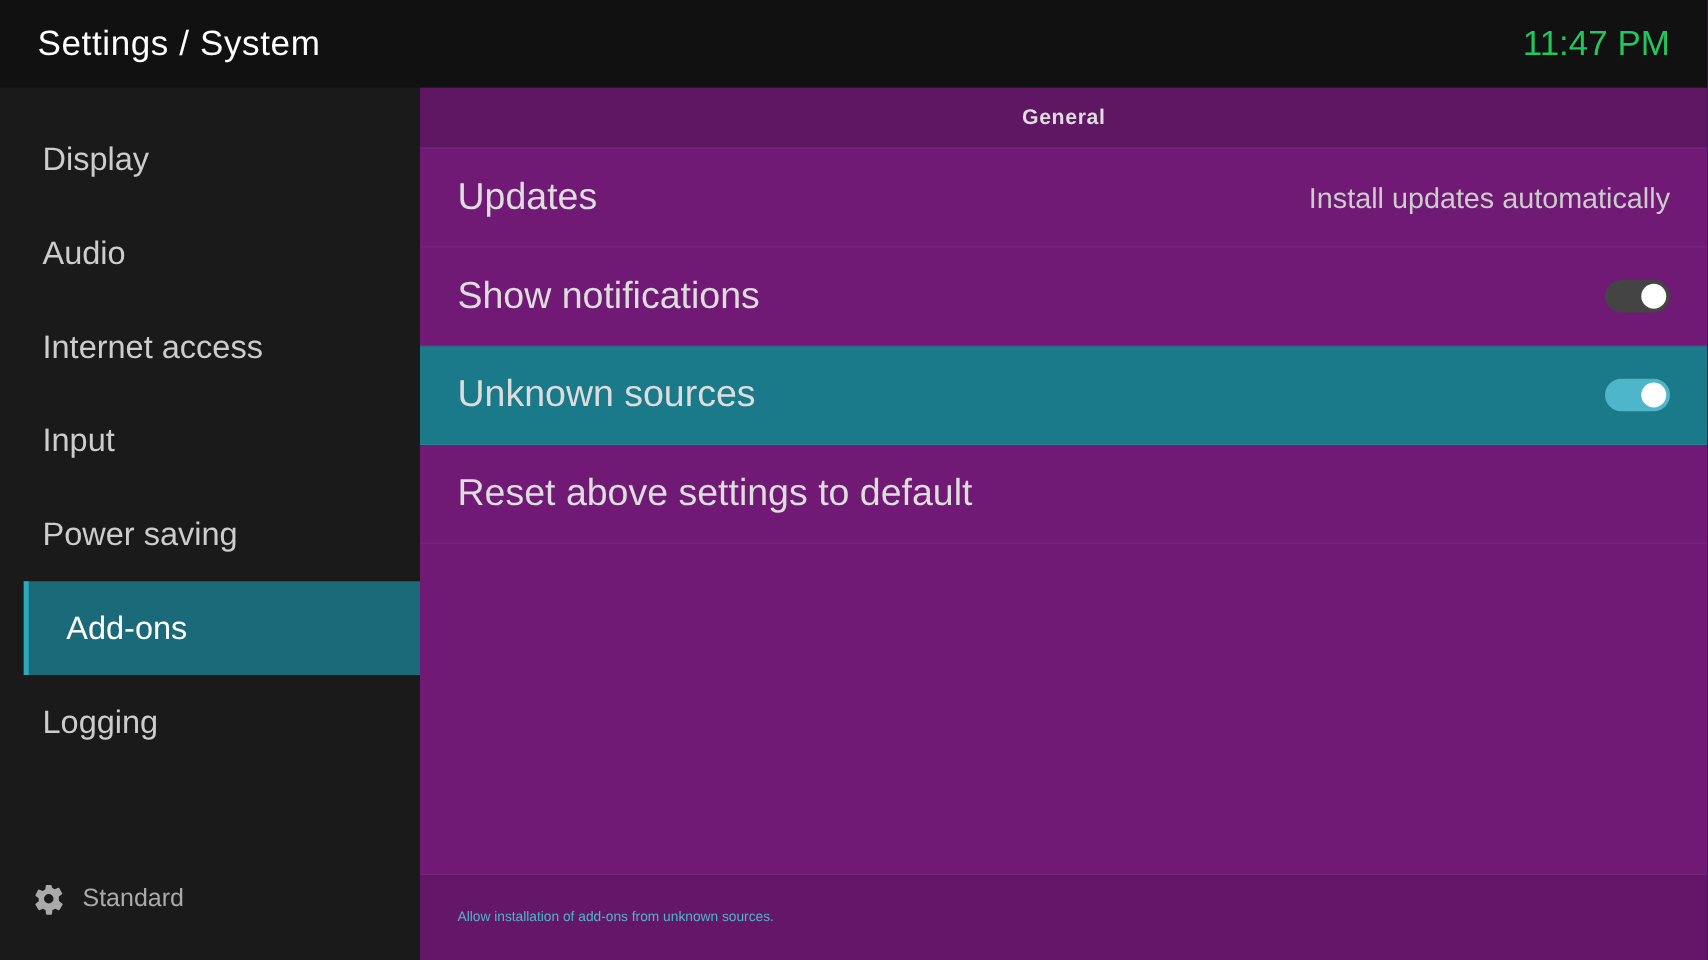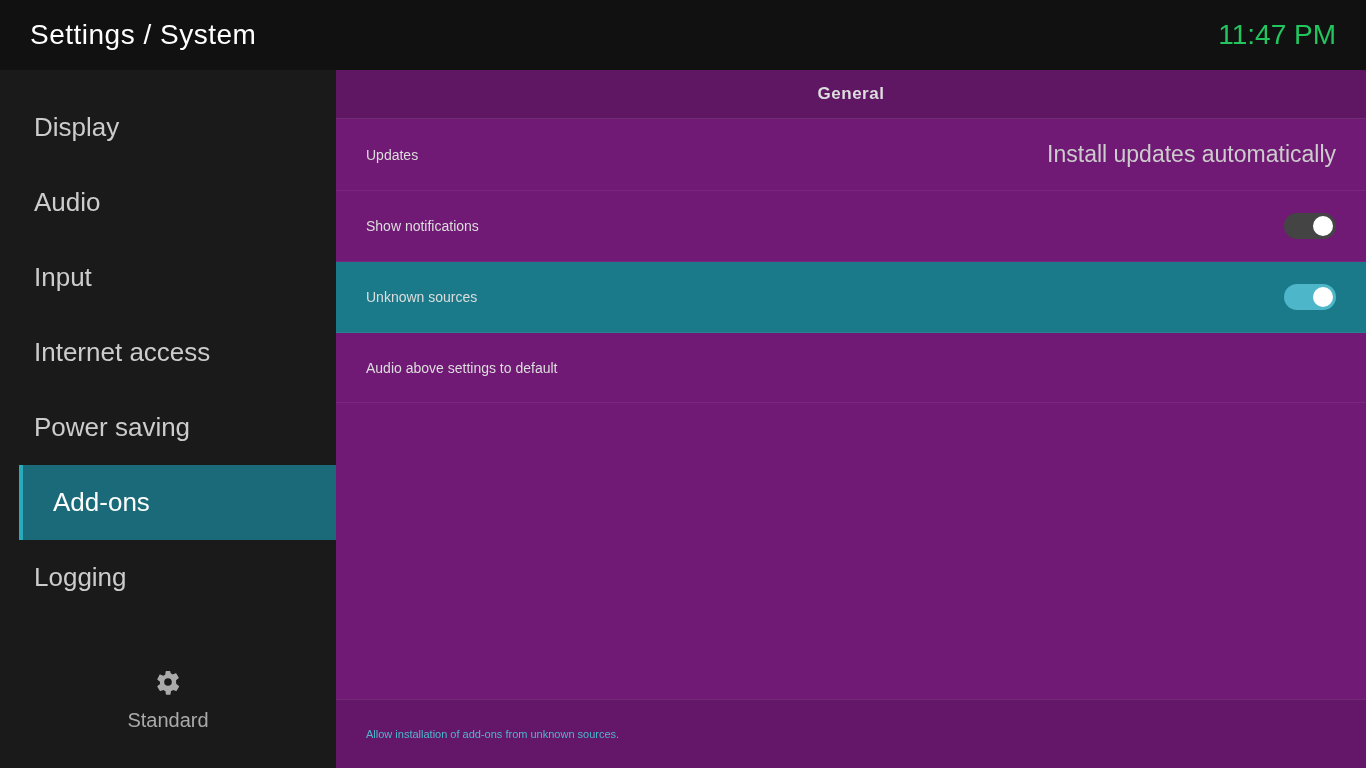--- a/index.html
+++ b/index.html
@@ -77,21 +77,20 @@
       color: #ffffff;
       border-left: 4px solid #2aabbb;
       margin-left: 19px;
     }
 
     .sidebar-footer {
       display: flex;
       align-items: center;
       padding: 16px 26px;
       gap: 14px;
-      flex-direction: column;
     }
 
     .gear-icon {
       width: 26px;
       height: 26px;
       fill: #aaaaaa;
     }
 
     .sidebar-footer-label {
       font-size: 20px;
@@ -133,21 +132,21 @@
       cursor: pointer;
       min-height: 70px;
     }
 
     .setting-row.selected {
       background: #1a7a8a;
       text-align: right;
     }
 
     .setting-label {
-      font-size: 14px;
+      font-size: 30px;
       font-weight: 300;
       color: #dddddd;
     }
 
     .setting-value {
       font-size: 23px;
       color: #cccccc;
       font-weight: 300;
     }
 
@@ -207,24 +206,24 @@
 
   <div class="sidebar">
     <nav class="sidebar-nav">
       <div class="sidebar-item">
         <span>Display</span>
       </div>
       <div class="sidebar-item">
         <span>Audio</span>
       </div>
       <div class="sidebar-item">
+        <span>Internet access</span>
+      </div>
+      <div class="sidebar-item">
         <span>Input</span>
-      </div>
-      <div class="sidebar-item">
-        <span>Internet access</span>
       </div>
       <div class="sidebar-item">
         <span>Power saving</span>
       </div>
       <div class="sidebar-item active">
         <span>Add-ons</span>
       </div>
       <div class="sidebar-item">
         <span>Logging</span>
       </div>
@@ -256,21 +255,21 @@
       </div>
 
       <div class="setting-row selected">
         <span class="setting-label">Unknown sources</span>
         <div class="toggle on">
           <div class="toggle-knob"></div>
         </div>
       </div>
 
       <div class="setting-row">
-        <span class="setting-label">Audio above settings to default</span>
+        <span class="setting-label">Reset above settings to default</span>
       </div>
 
     </div>
 
     <div class="content-footer">Allow installation of add-ons from unknown sources.</div>
   </div>
 
 </div>
 
 </body></html>

